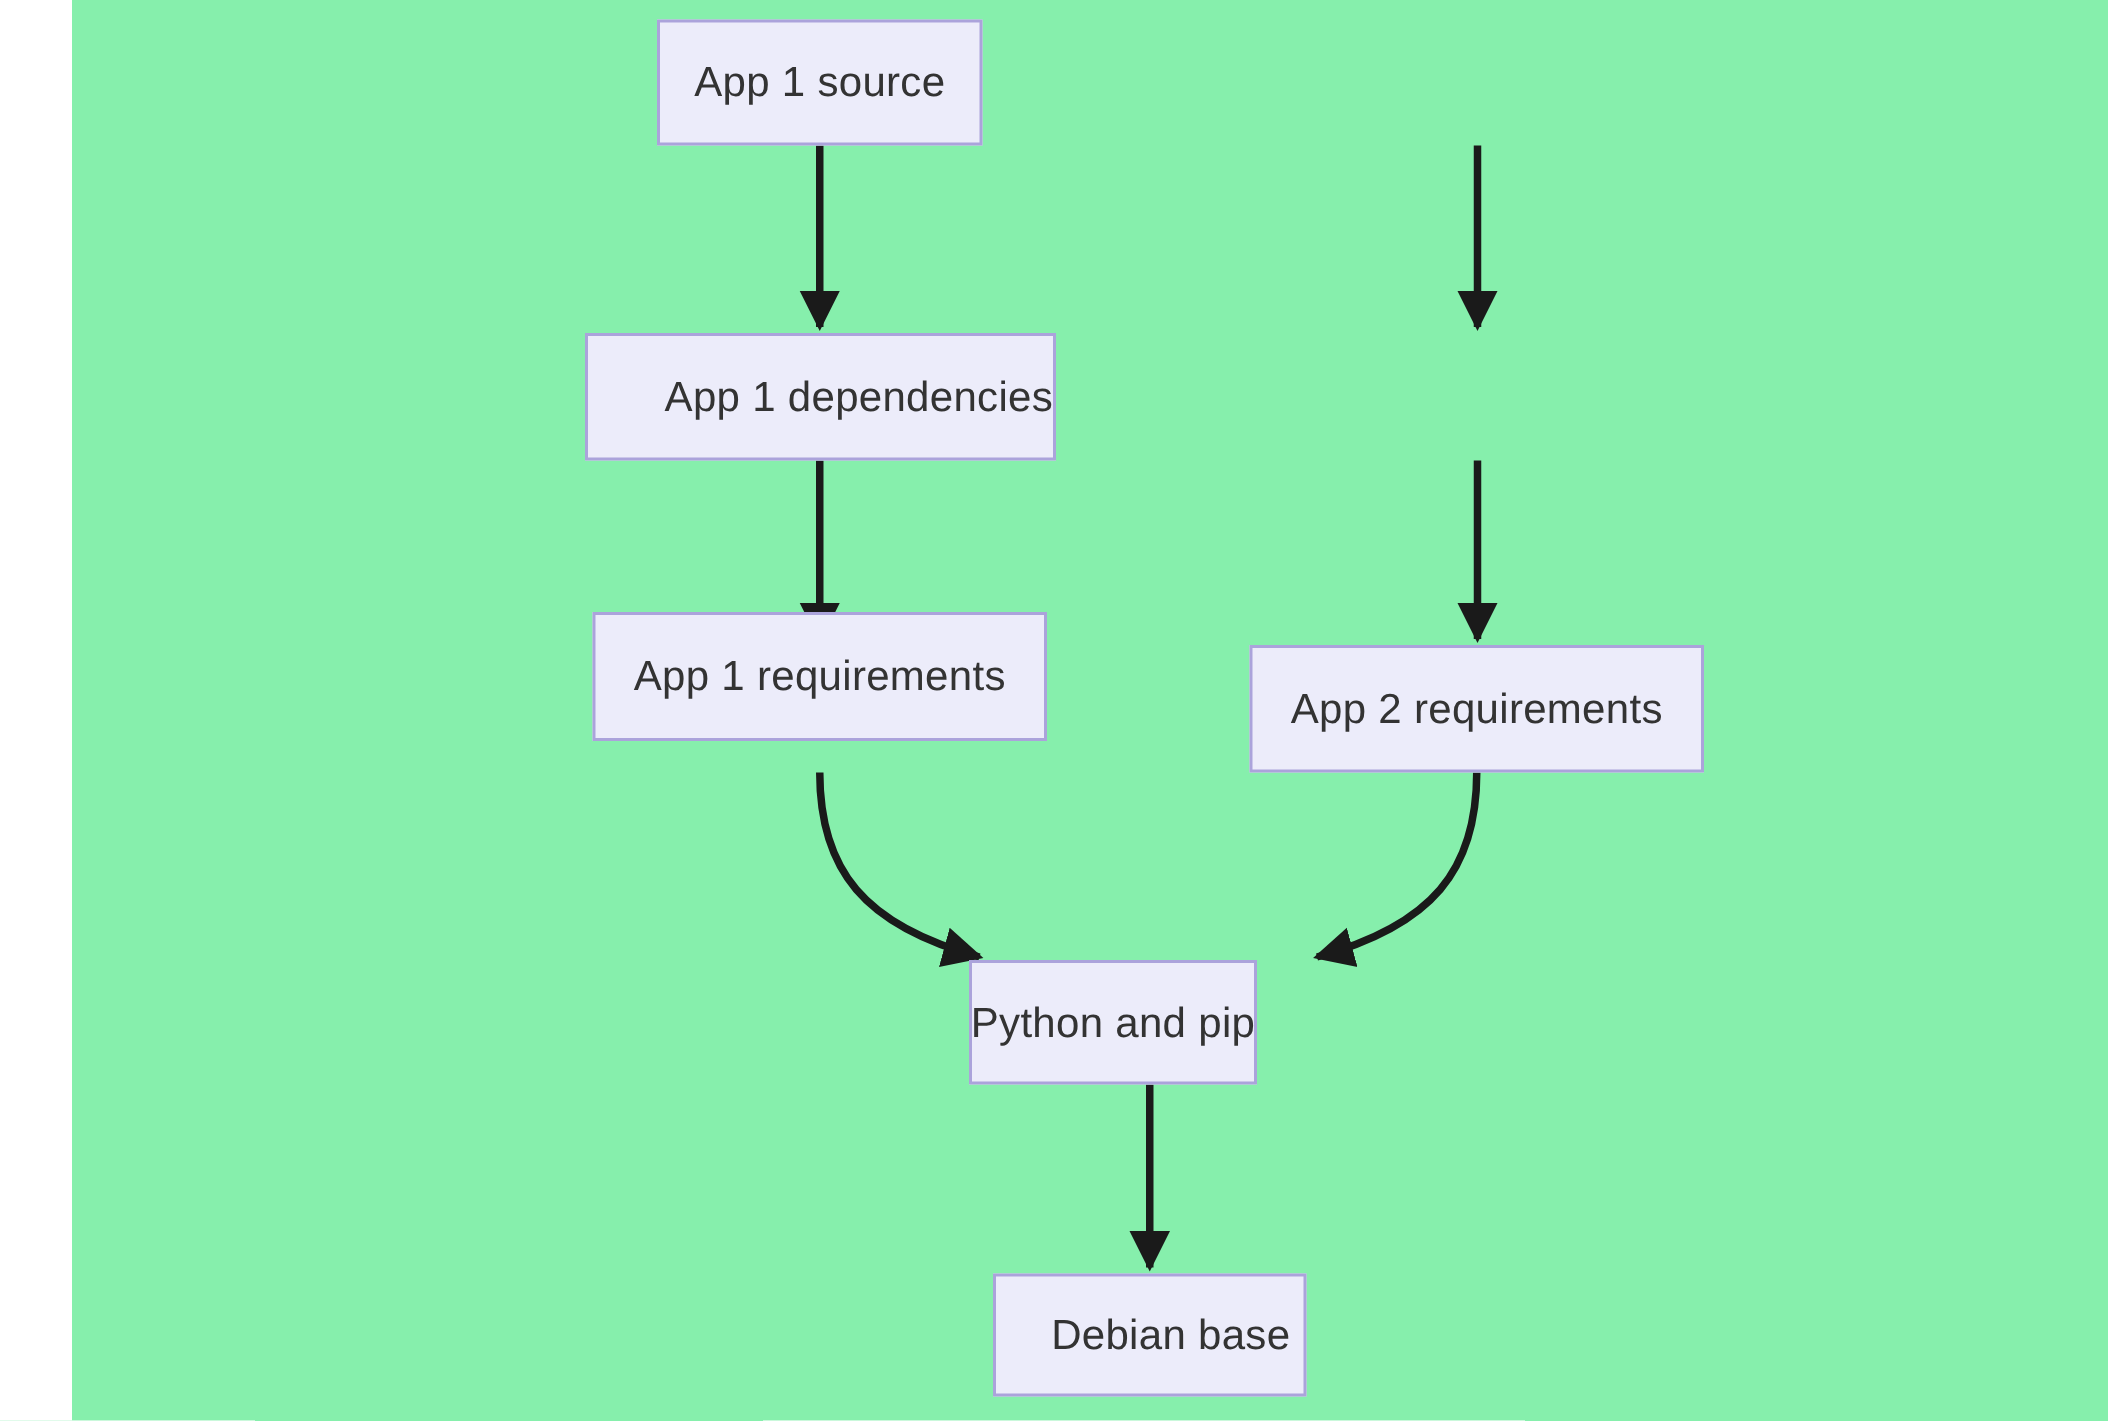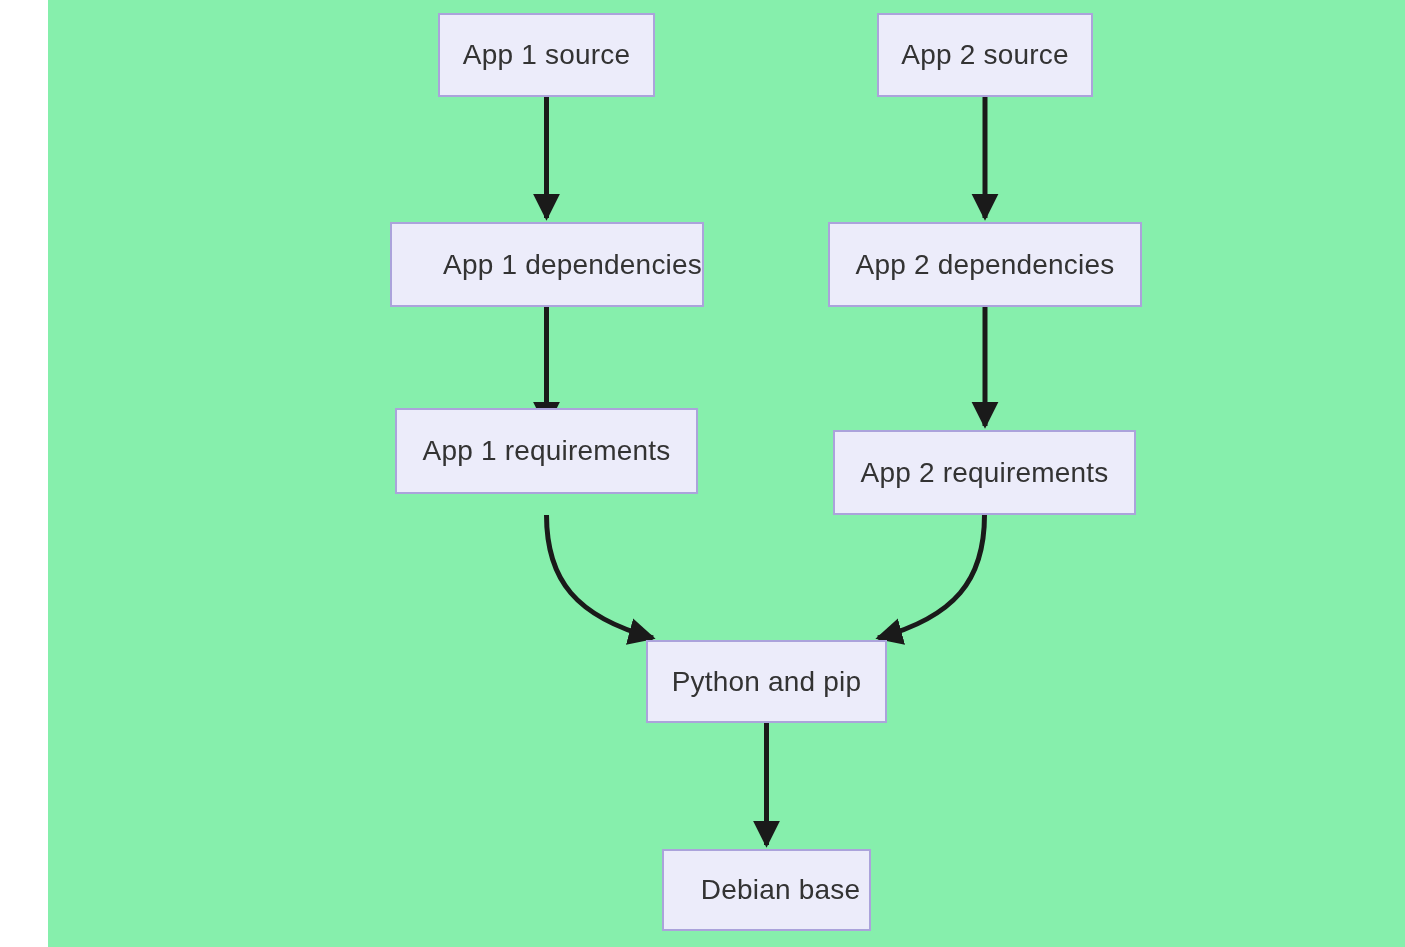--- a/index.html
+++ b/index.html
@@ -43,21 +43,21 @@
     white-space: nowrap;
     letter-spacing: 0.2px;
   }
   
   #n-app1-source   { left: 390px; top: 13px;  width: 217px; height: 84px; }
   #n-app2-source   { left: 829px; top: 13px;  width: 216px; height: 84px; }
   #n-app1-deps     { left: 342px; top: 222px; width: 314px; height: 85px; justify-content: flex-end; }
   #n-app2-deps     { left: 780px; top: 222px; width: 314px; height: 85px; }
   #n-app1-reqs     { left: 347px; top: 408px; width: 303px; height: 86px; }
   #n-app2-reqs     { left: 785px; top: 430px; width: 303px; height: 85px; }
-  #n-python-pip    { left: 598px; top: 640px; width: 241px; height: 83px; }
+  #n-python-pip    { left: 598px; top: 640px; width: 192px; height: 83px; }
   #n-debian-base   { left: 614px; top: 849px; width: 209px; height: 82px; padding-left: 28px; }
 </style>
 </head>
 <body>
 
 <div id="canvas">
 
   <svg id="edges" viewBox="0 0 1405 947" xmlns="http://www.w3.org/2000/svg">
     <defs>
       <marker id="arrowhead" viewBox="0 0 10 10" refX="9" refY="5" markerUnits="userSpaceOnUse" markerWidth="27" markerHeight="33" orient="auto">
@@ -70,31 +70,25 @@
     <path class="edge" d="M937,307 V426" marker-end="url(#arrowhead)"></path>
     <path class="edge" d="M498.5,515 C498.5,580 528,617 605,638" marker-end="url(#arrowhead)"></path>
     <path class="edge" d="M936.5,515 C936.5,580 907,617 830,638" marker-end="url(#arrowhead)"></path>
     <path class="edge" d="M718.5,723 V845" marker-end="url(#arrowhead)"></path>
   </svg>
 
   <div class="node" id="n-app1-source">
     <span class="node-label">App 1 source</span>
   </div>
 
-  <div class="node" id="n-app2-source">
-    <span class="node-label">App 2 source</span>
-  </div>
 
   <div class="node" id="n-app1-deps">
     <span class="node-label">App 1 dependencies</span>
   </div>
 
-  <div class="node" id="n-app2-deps">
-    <span class="node-label">App 2 dependencies</span>
-  </div>
 
   <div class="node" id="n-app1-reqs">
     <span class="node-label">App 1 requirements</span>
   </div>
 
   <div class="node" id="n-app2-reqs">
     <span class="node-label">App 2 requirements</span>
   </div>
 
   <div class="node" id="n-python-pip">

